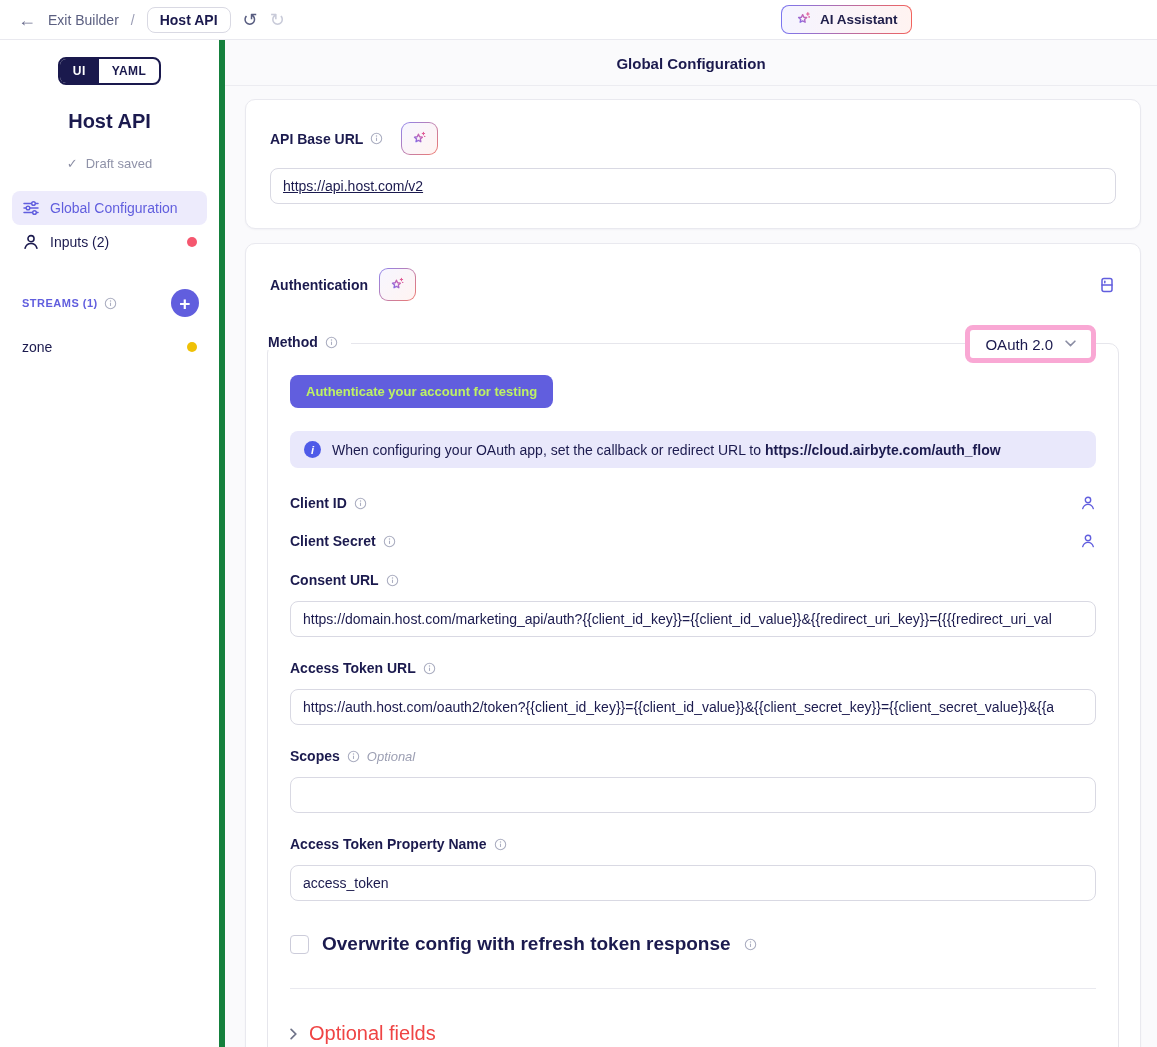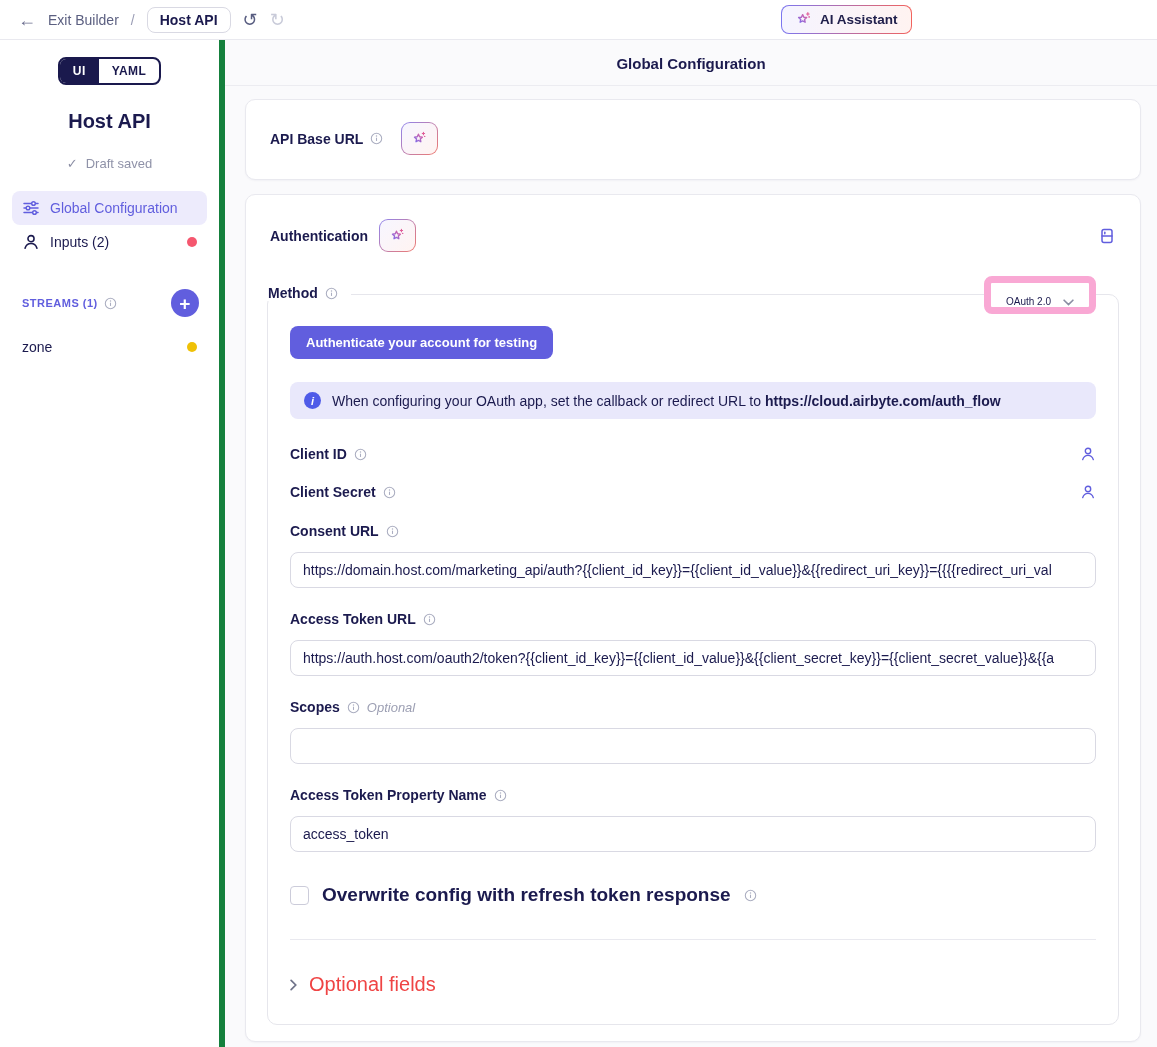--- a/index.html
+++ b/index.html
@@ -52,23 +52,23 @@
                  display:flex; align-items:center; justify-content:center; }
   .text-input { margin-top:13px; width:100%; height:36px; border:1px solid #D9D9E3; border-radius:8px; padding:0 12px; font-size:14px; color:#1B1A4E; background:#fff; font-family:inherit; outline:none; white-space:nowrap; overflow:hidden; }
   .text-input.underlined { text-decoration:underline; }
 
   .auth-row { display:flex; align-items:center; padding:2px 4px 0; }
   .auth-title { font-size:14px; font-weight:bold; }
   .doc-ic { margin-left:auto; cursor:pointer; display:flex; }
 
   .fieldset { position:relative; margin:42px 1px 0; border:1px solid #E6E6EC; border-radius:10px; padding:31px 22px 28px; }
   .legend { position:absolute; top:-10px; left:-1px; background:#fff; padding:0 13px 0 1px; display:flex; align-items:center; gap:7px; font-size:14px; font-weight:bold; }
-  .method-select { position:absolute; top:-19px; right:22px; height:38px; background:#fff; border:7px solid #f9a8d4; border-radius:8px; display:flex; align-items:flex-end; gap:12px; padding:0 15px; font-size:10px; cursor:pointer; }
-
-  .auth-btn { background:#615EDE; color:#ffffff; font-weight:bold; font-size:13px; border:none; border-radius:8px; padding:9px 16px; cursor:pointer; font-family:inherit; }
+  .method-select { position:absolute; top:-19px; right:22px; height:38px; background:#fff; border:5px solid #f9a8d4; border-radius:8px; display:flex; align-items:center; gap:12px; padding:0 15px; font-size:15px; cursor:pointer; }
+
+  .auth-btn { background:#615EDE; color:#bef264; font-weight:bold; font-size:13px; border:none; border-radius:8px; padding:9px 16px; cursor:pointer; font-family:inherit; }
   .banner { margin-top:23px; background:#E9E8FB; border-radius:8px; padding:10px 14px; display:flex; align-items:center; gap:11px; font-size:14px; color:#1B1A4E; }
   .banner-ic { width:17px; height:17px; border-radius:50%; background:#4F5BE8; color:#fff; font-size:11px; font-weight:bold; display:flex; align-items:center; justify-content:center; flex:none; font-style:italic; }
   .banner-url { font-weight:bold; }
 
   .linked-row { margin-top:27px; display:flex; align-items:center; justify-content:space-between; }
   .field { margin-top:23px; }
   .opt-tag { font-size:13px; font-style:italic; font-weight:normal; color:#9C9FB3; }
 
   .checkbox-row { margin-top:32px; display:flex; align-items:center; gap:13px; font-size:19px; font-weight:bold; }
   .checkbox { width:19px; height:19px; border:1px solid #CCCCDA; border-radius:4px; background:#fff; cursor:pointer; flex:none; }
@@ -176,20 +176,21 @@
             </svg>
         </span>
         <span class="sparkle-btn">
           <svg width="17" height="17" viewBox="0 0 16 16">
               <path d="M7 4l1.1 2.4 2.6.3-1.95 1.75.5 2.6L7 9.8l-2.25 1.25.5-2.6L3.3 6.7l2.6-.3z" fill="none" stroke="url(#starGrad)" stroke-width="1.3" stroke-linejoin="round"></path>
               <path d="M11.7 2.2v2.2M10.6 3.3h2.2" stroke="#E05B96" stroke-width="1" stroke-linecap="round"></path>
               <circle cx="12.9" cy="6" r=".7" fill="#E0609E"></circle>
             </svg>
         </span>
       </div>
+      <input class="text-input underlined" value="https://api.host.com/v2" style="">
     </div>
 
     <div class="card card2">
       <div class="auth-row">
         <span class="auth-title">Authentication</span>
         <span class="sparkle-btn">
           <svg width="17" height="17" viewBox="0 0 16 16">
               <path d="M7 4l1.1 2.4 2.6.3-1.95 1.75.5 2.6L7 9.8l-2.25 1.25.5-2.6L3.3 6.7l2.6-.3z" fill="none" stroke="url(#starGrad)" stroke-width="1.3" stroke-linejoin="round"></path>
               <path d="M11.7 2.2v2.2M10.6 3.3h2.2" stroke="#E05B96" stroke-width="1" stroke-linecap="round"></path>
               <circle cx="12.9" cy="6" r=".7" fill="#E0609E"></circle>

